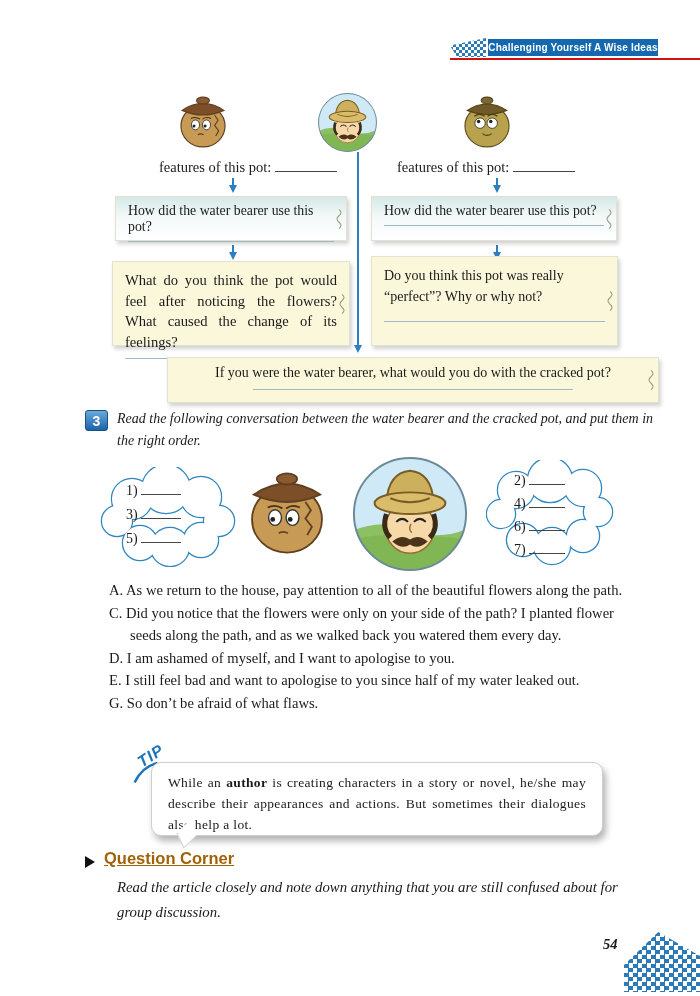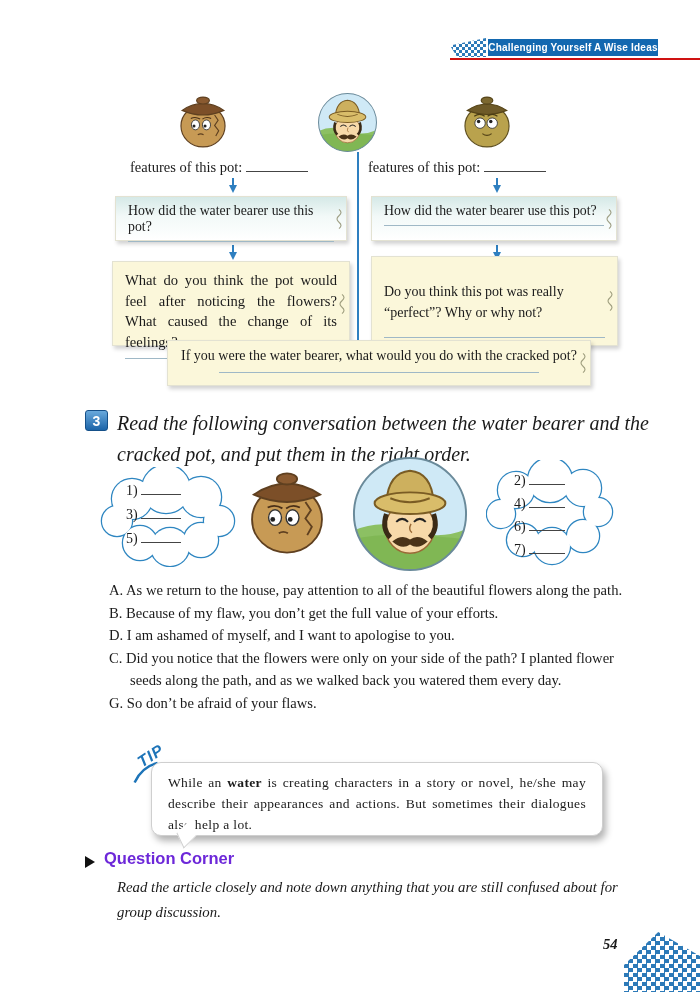--- a/index.html
+++ b/index.html
@@ -22,21 +22,21 @@
   .hdr-dots { left:450px; top:38px; width:36px; height:19px; background-size:6px 6px;
     clip-path: polygon(0 40%, 100% 0, 100% 100%, 20% 100%); }
   .hdr-line { left:450px; top:58px; width:250px; height:2px; background:#cf1212; }
 
   
   .img-pot1 { left:174px; top:93px; width:58px; height:58px; }
   .img-bearer-sm { left:317px; top:92px; width:61px; height:61px; }
   .img-pot2 { left:458px; top:93px; width:58px; height:58px; }
 
   
-  .feat { font-size:14.5px; white-space:nowrap; }
+  .feat { font-size:14.5px; white-space:nowrap;margin-left:29px; }
   .feat-left { left:130px; top:159px; }
   .feat-right { left:368px; top:159px; }
   .blank { display:inline-block; border-bottom:1px solid #444; height:13px; vertical-align:baseline; }
 
   
   .varr { width:2px; background:#2e7fc0; }
   .varr::after {
     content:''; position:absolute; left:-3.5px; bottom:-8px;
     border:4.5px solid transparent; border-top:8px solid #2e7fc0;
   }
@@ -47,38 +47,38 @@
   .vline { left:357px; top:152px; height:197px; }
 
   
   .note { box-shadow:2px 3px 4px rgba(0,0,0,0.18); border:1px solid #e3e2d2; }
   .note-blue { background:linear-gradient(180deg,#d5e9e7 0%,#f2f9f8 45%,#ffffff 100%); }
   .note-cream { background:#fbf7da; }
   .q1l { left:115px; top:196px; width:232px; height:45px; }
   .q1r { left:371px; top:196px; width:246px; height:45px; }
   .q2l { left:112px; top:261px; width:238px; height:85px; }
   .q2r { left:371px; top:256px; width:247px; height:90px; }
-  .qbot { left:167px; top:340px; width:424px; height:46px; }
+  .qbot { left:167px; top:357px; width:492px; height:46px; }
   .note-text { padding:6px 12px 0; font-size:13.8px; }
   .q2l .note-text { font-size:14.6px; line-height:1.42; text-align:justify; padding-top:8px; }
-  .q2r .note-text { font-size:14px; line-height:1.5; padding-top:24px; }
+  .q2r .note-text { font-size:14px; line-height:1.5; padding-top:8px; }
   .qbot .note-text { text-align:center; font-size:14px; padding-top:7px; }
   .blankline { margin:6px 12px 0; border-bottom:1px solid #9fb8c6; height:0; }
   .q2l .blankline { margin-top:5px; }
   .q2r .blankline { margin-top:14px; }
   .qbot .blankline { width:320px; margin:8px auto 0; }
   .squig { position:absolute; right:3px; top:50%; transform:translateY(-50%); opacity:0.8; }
 
   
   .ex3-num {
     left:85px; top:410px; width:23px; height:21px; border-radius:3px;
     background:linear-gradient(180deg,#69a9dc,#1c64a8); border:1px solid #155089;
     color:#fff; font:bold 14px "Liberation Sans", sans-serif; text-align:center; line-height:21px;
   }
-  .ex3-text { left:117px; top:408px; width:545px; font-style:italic; font-size:20px; line-height:1.55; }
+  .ex3-text { left:117px; top:408px; width:545px; font-style:italic; font-size:14px; line-height:1.55; }
 
   
   .cloud-l { left:98px; top:467px; width:140px; height:100px; }
   .cloud-r { left:486px; top:460px; width:130px; height:108px; }
   .cloud-items { font-size:14px; }
   .cl-items { left:126px; top:479px; }
   .cr-items { left:514px; top:469px; }
   .cloud-row { height:24px; line-height:24px; white-space:nowrap; }
   .cr-items .cloud-row { height:23px; line-height:23px; }
   .cloud-row .blank { height:12px; }
@@ -104,21 +104,21 @@
   .tipbox::after {
     content:''; position:absolute; left:26px; bottom:-8px; width:16px; height:16px;
     background:#fff; border-right:1px solid #cfcfcf; border-bottom:1px solid #cfcfcf;
     transform:rotate(65deg) skew(20deg);
   }
   .tiptext { padding:10px 16px 0; font-size:13.5px; line-height:1.55; text-align:justify; letter-spacing:0.35px; }
 
   
   .qc-tri { left:85px; top:856px; width:0; height:0;
     border-left:10px solid #111; border-top:6px solid transparent; border-bottom:6px solid transparent; }
-  .qc-title { left:104px; top:849px; font:bold 16.5px "Liberation Sans", sans-serif; color:#6d28d9; }
+  .qc-title { left:104px; top:849px; font:bold 16.5px "Liberation Sans", sans-serif; color:#a16207;text-decoration:underline; }
   .qc-text { left:117px; top:875px; width:537px; font-style:italic; font-size:14.8px; line-height:1.72; }
 
   
   .pgnum { left:603px; top:936px; font:bold italic 14.5px "Liberation Serif", serif; }
   .corner-dots { right:0; bottom:4px; width:76px; height:60px; background-size:9px 9px;
     clip-path: polygon(45% 0, 100% 40%, 100% 100%, 0 100%, 0 55%); }
 </style>
 </head>
 <body>
 
@@ -313,34 +313,34 @@
 
   <svg class="abs img-pot-mid">
       <use href="#pot-cracked"></use>
     </svg>
   <svg class="abs img-bearer-mid">
       <use href="#bearer"></use>
     </svg>
 
   <div class="abs options">
     <div class="option">A. As we return to the house, pay attention to all of the beautiful flowers along the path.</div>
-    <div class="option">B. Because of my flaw, you don’t get the full value of your efforts.</div>
+    <div class="option">C. Did you notice that the flowers were only on your side of the path? I planted flower seeds along the path, and as we walked back you watered them every day.</div>
     <div class="option">D. I am ashamed of myself, and I want to apologise to you.</div>
-    <div class="option">C. Did you notice that the flowers were only on your side of the path? I planted flower seeds along the path, and as we walked back you watered them every day.</div>
-    <div class="option">G. So don’t be afraid of your flaws.</div>
+    <div class="option">E. I still feel bad and want to apologise to you since half of my water leaked out.</div>
+    <div class="option">G. So don’t be afraid of what flaws.</div>
   </div>
 
   <div class="abs tiplabel">TIP</div>
   <svg class="abs tippen" width="34" height="14">
     <path d="M2,11 Q16,2 32,7" fill="none" stroke="#1d74b8" stroke-width="2.5"></path>
   </svg>
   <div class="abs tipbox">
     <div class="tiptext">
       <span>While an</span>
-      <b>water</b>
+      <b>author</b>
       <span>is creating characters in a story or novel, he/she may describe their appearances and actions. But sometimes their dialogues also help a lot.</span>
     </div>
   </div>
 
   <div class="abs qc-tri"></div>
   <div class="abs qc-title">Question Corner</div>
   <div class="abs qc-text">Read the article closely and note down anything that you are still confused about for group discussion.</div>
 
   <div class="abs pgnum">54</div>
   <div class="abs corner-dots checker"></div>

